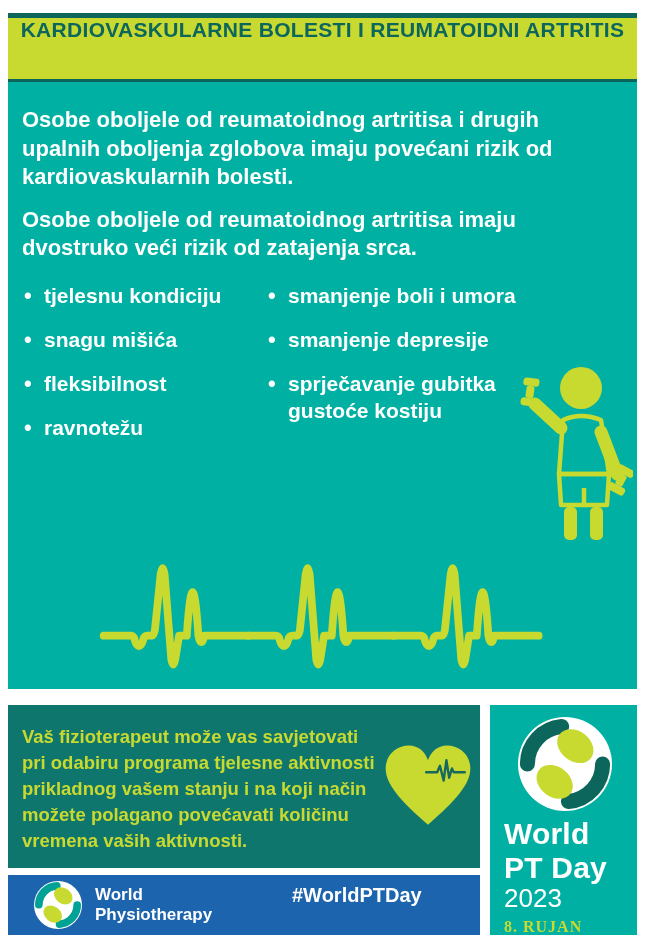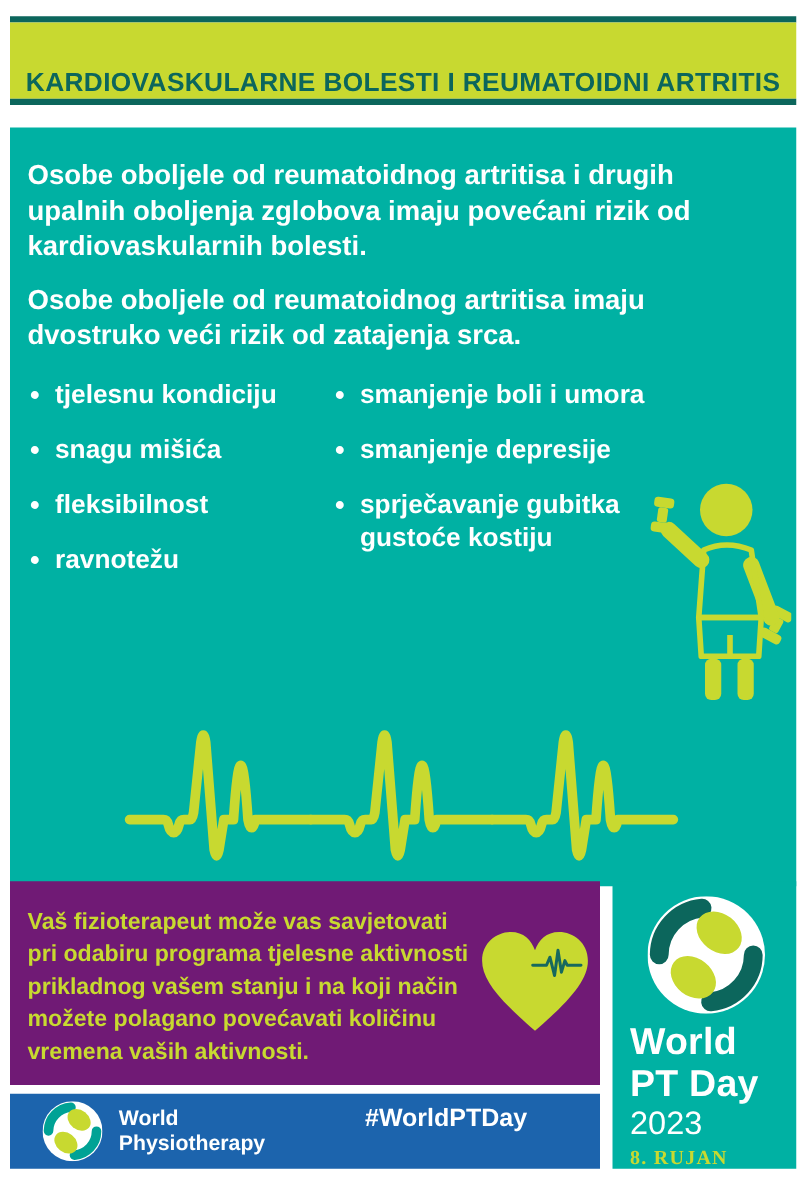--- a/index.html
+++ b/index.html
@@ -6,28 +6,28 @@
   html,body { background:#ffffff; }
   body { font-family:"Liberation Sans", sans-serif; }
   .page {
     position:relative; width:645px; height:948px; background:#ffffff;
     overflow:hidden; margin:0 auto;
   }
   
   .header { position:absolute; left:8px; top:13px; width:629px; }
   .rule { height:5px; background:#0c665c; }
   .title-band {
-    height:61px; background:#c8d930; display:flex; align-items:flex-end; justify-content:center;
+    height:61px; background:#c8d930; display:flex; align-items:flex-start; justify-content:center;
   }
   .title-band h1 {
     color:#0c665c; font-size:21px; font-weight:800; letter-spacing:0.3px; white-space:nowrap;
   }
   
   .main-panel {
-    position:absolute; left:8px; top:102px; width:629px; height:607px;
+    position:absolute; left:8px; top:82px; width:629px; height:607px;
     background:#00b1a3; padding:24px 14px 0 14px; color:#ffffff;
   }
   .main-panel p {
     font-size:22px; font-weight:700; line-height:1.3; margin-bottom:14px; max-width:600px;
   }
   .benefits { display:flex; margin-top:20px; }
   .col { list-style:none; }
   .col-left { width:244px; margin-left:2px; }
   .col-right { width:250px; }
   .col li {
@@ -37,21 +37,21 @@
   .col li::before {
     content:"•"; position:absolute; left:0; top:-1px; font-size:22px;
   }
   
   .person { position:absolute; right:4px; top:280px; width:120px; height:178px; }
   
   .ekg { position:absolute; left:88px; top:457px; width:460px; height:145px; }
   
   .advice-box {
     position:absolute; left:8px; top:705px; width:472px; height:163px;
-    background:#701a75; padding:19px 104px 0 14px;
+    background:#0f766e; padding:19px 104px 0 14px;
   }
   .advice-box p {
     color:#c8d930; font-size:18.5px; font-weight:700; line-height:1.4;
   }
   .heart { position:absolute; right:6px; top:38px; width:92px; height:86px; }
   
   .event-box {
     position:absolute; left:490px; top:705px; width:147px; height:230px;
     background:#00b1a3; padding:12px 12px 10px 14px;
   }

